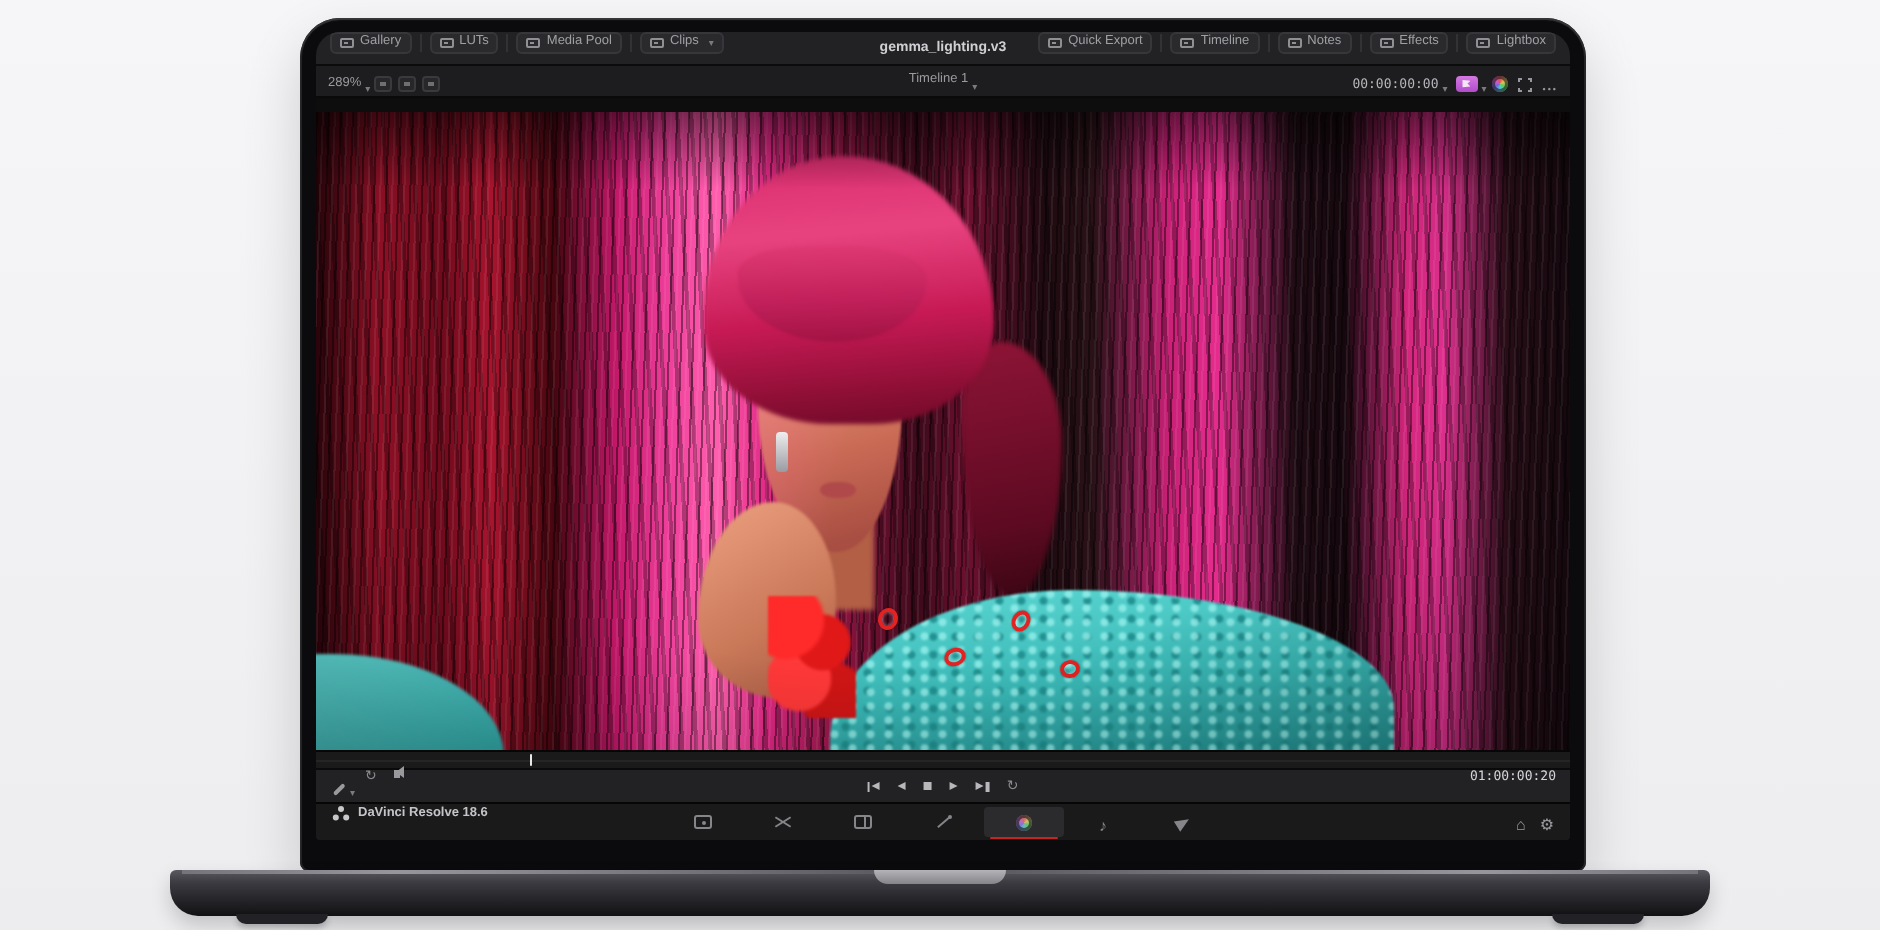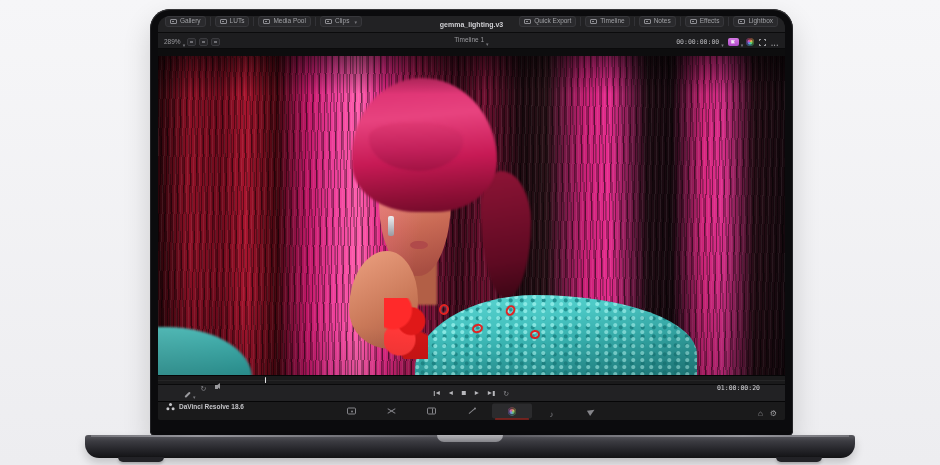--- a/index.html
+++ b/index.html
@@ -120,21 +120,21 @@
   .chain i:nth-child(3){left:52%;top:20%;width:9px;height:11px;transform:rotate(30deg)}
   .chain i:nth-child(4){left:70%;top:50%;width:10px;height:9px;transform:rotate(-10deg)}
   .vignette{inset:0;z-index:10;pointer-events:none;
     background:radial-gradient(ellipse at 45% 40%,transparent 55%,rgba(0,0,0,.30) 100%),
       linear-gradient(180deg,rgba(0,0,0,.5),transparent 12%)}
 
   
   .scrubber{height:9px;background:#1a1a1b;border-top:1px solid #060607;position:relative;flex-shrink:0}
   .scrubber::before{content:"";position:absolute;left:0;right:0;top:4px;height:1px;background:rgba(255,255,255,.05)}
   .playhead{position:absolute;top:1px;width:1.5px;height:6px;background:#e8e8ea;border-radius:1px}
-  .transport{height:17px;background:#222224;border-top:1px solid #0a0a0b;padding:0 25px}
+  .transport{height:17px;background:#222224;border-top:1px solid #0a0a0b;padding:0 7px}
   .tool{display:flex;align-items:center;margin-right:5px}
   .pen{width:8px;height:8px;position:relative}
   .pen::after{content:"";position:absolute;left:1px;top:3.5px;width:6.5px;height:1.5px;
     background:#9a9a9e;border-radius:1px;transform:rotate(-45deg)}
   .loop-glyph::after{content:"↻";font-size:7px;color:#8a8a8f;line-height:1}
   .spk{width:3px;height:3.5px;background:#9a9a9e;position:relative;margin:0 4px}
   .spk::after{content:"";position:absolute;left:1px;top:-2px;border-top:3.8px solid transparent;
     border-bottom:3.8px solid transparent;border-right:4px solid #9a9a9e}
   .t-btn{display:flex;align-items:center;gap:1px;padding:0 4.5px;height:12px}
   .bar{width:1.2px;height:5px;background:#b8b8bc}

